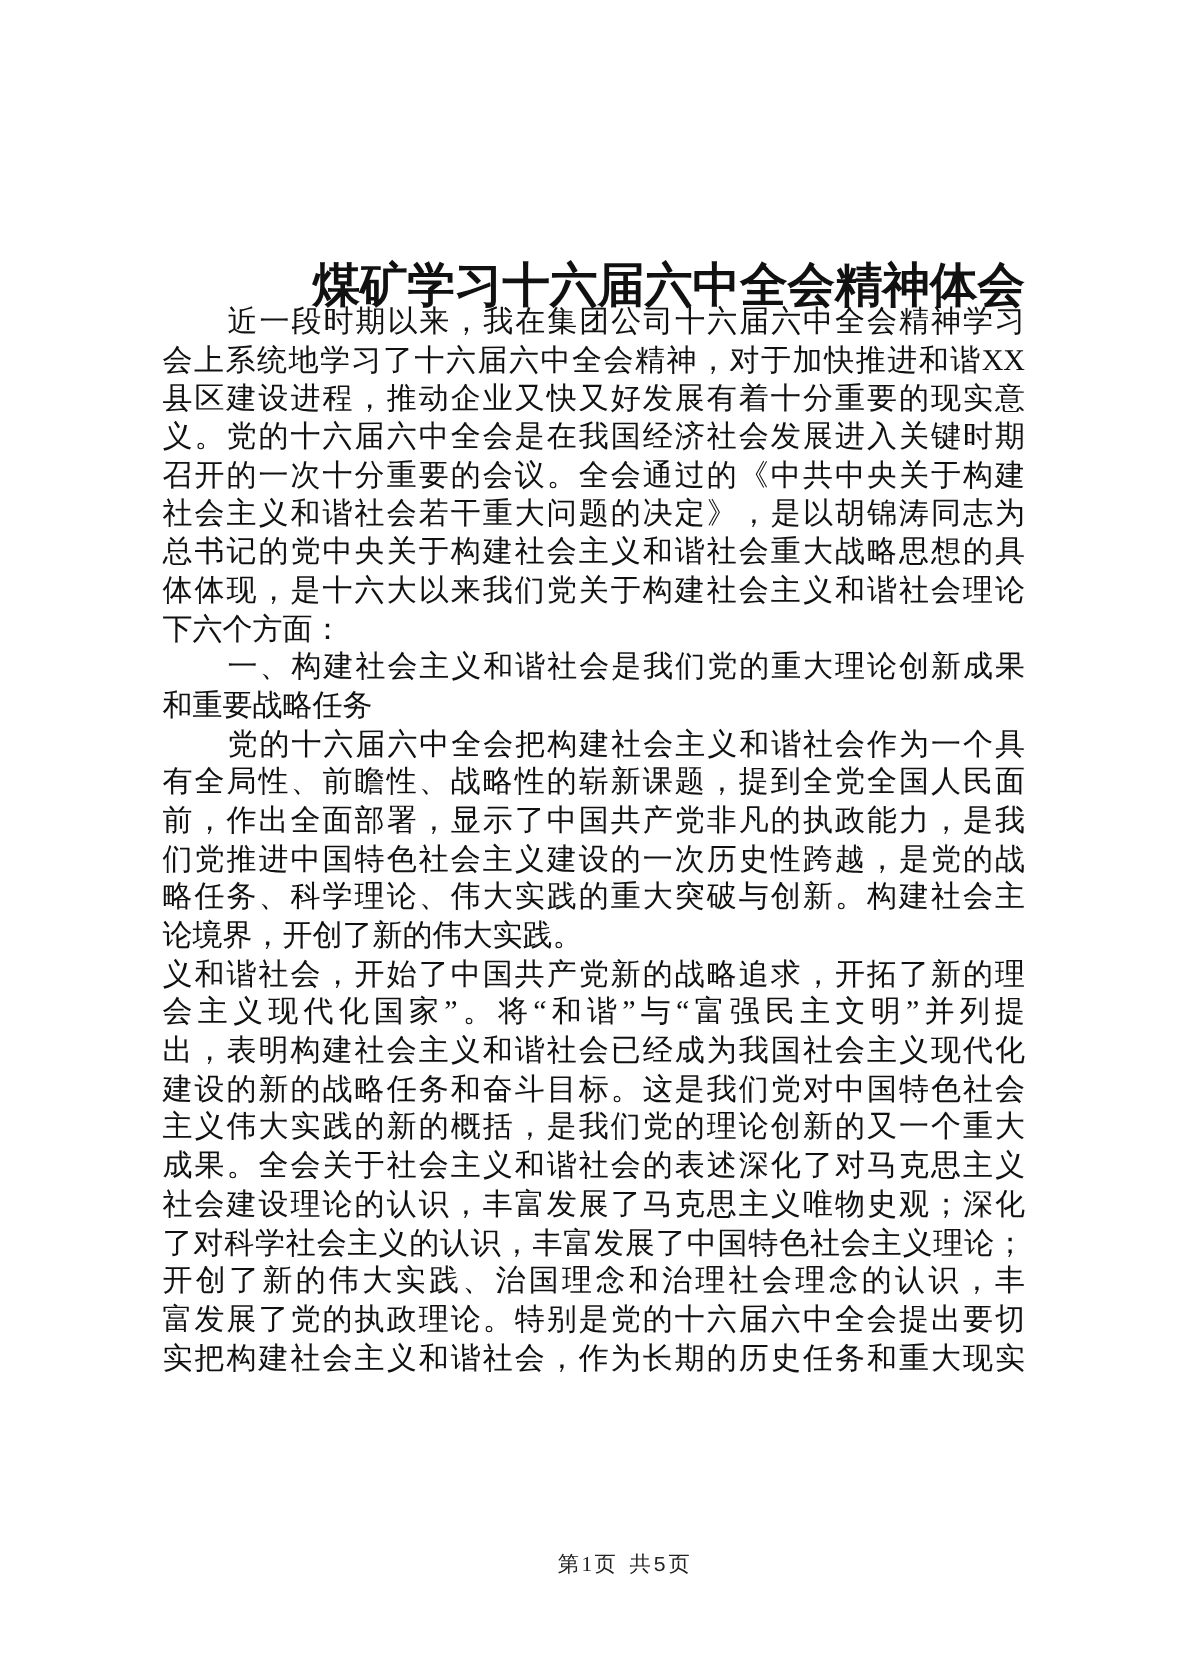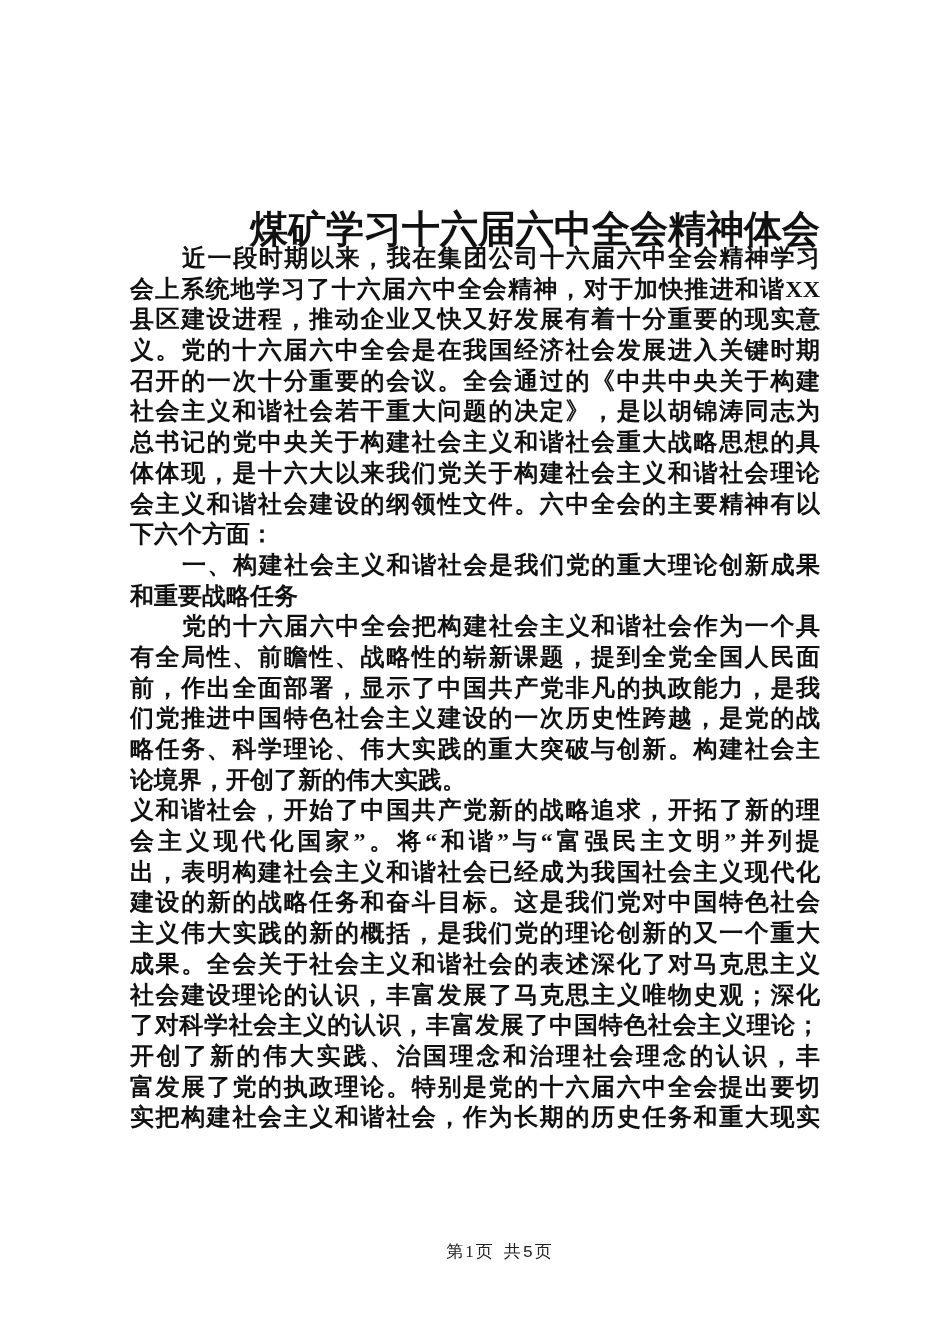--- a/index.html
+++ b/index.html
@@ -38,21 +38,20 @@
     width: 690px;
   }
   .line {
     font-size: 24px;
     line-height: 30.7px;
     height: 30.7px;
     overflow: hidden;
     text-align: justify;
     text-align-last: justify;
     text-justify: inter-character;
-    font-weight: bold;
   }
   .line.indent {
     text-indent: 52px;
   }
   .line.end {
     text-align-last: left;
   }
   .doc-footer {
     position: absolute;
     left: 130px;
@@ -78,21 +77,20 @@
 
   <div class="doc-body">
       <div class="line indent">近一段时期以来，我在集团公司十六届六中全会精神学习</div>
       <div class="line">会上系统地学习了十六届六中全会精神，对于加快推进和谐XX</div>
       <div class="line">县区建设进程，推动企业又快又好发展有着十分重要的现实意</div>
       <div class="line">义。党的十六届六中全会是在我国经济社会发展进入关键时期</div>
       <div class="line">召开的一次十分重要的会议。全会通过的《中共中央关于构建</div>
       <div class="line">社会主义和谐社会若干重大问题的决定》，是以胡锦涛同志为</div>
       <div class="line">总书记的党中央关于构建社会主义和谐社会重大战略思想的具</div>
       <div class="line">体体现，是十六大以来我们党关于构建社会主义和谐社会理论</div>
-      <div class="line">会主义和谐社会建设的纲领性文件。六中全会的主要精神有以</div>
       <div class="line end">下六个方面：</div>
       <div class="line indent">一、构建社会主义和谐社会是我们党的重大理论创新成果</div>
       <div class="line end">和重要战略任务</div>
       <div class="line indent">党的十六届六中全会把构建社会主义和谐社会作为一个具</div>
       <div class="line">有全局性、前瞻性、战略性的崭新课题，提到全党全国人民面</div>
       <div class="line">前，作出全面部署，显示了中国共产党非凡的执政能力，是我</div>
       <div class="line">们党推进中国特色社会主义建设的一次历史性跨越，是党的战</div>
       <div class="line">略任务、科学理论、伟大实践的重大突破与创新。构建社会主</div>
       <div class="line end">论境界，开创了新的伟大实践。</div>
       <div class="line">义和谐社会，开始了中国共产党新的战略追求，开拓了新的理</div>

